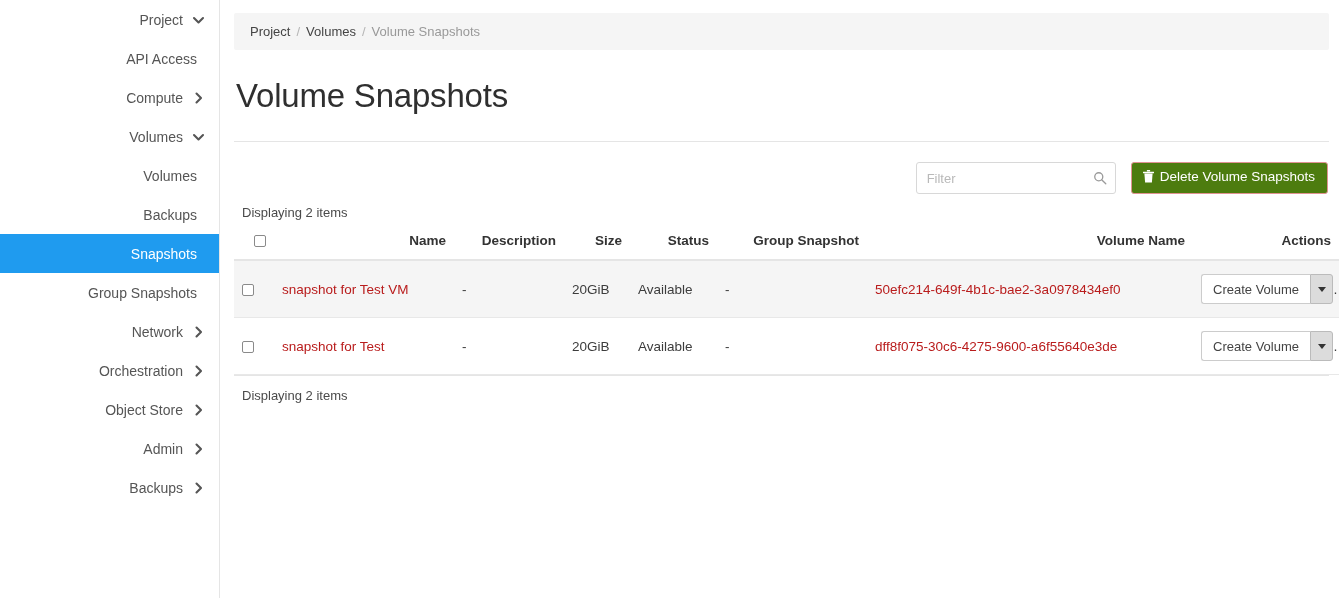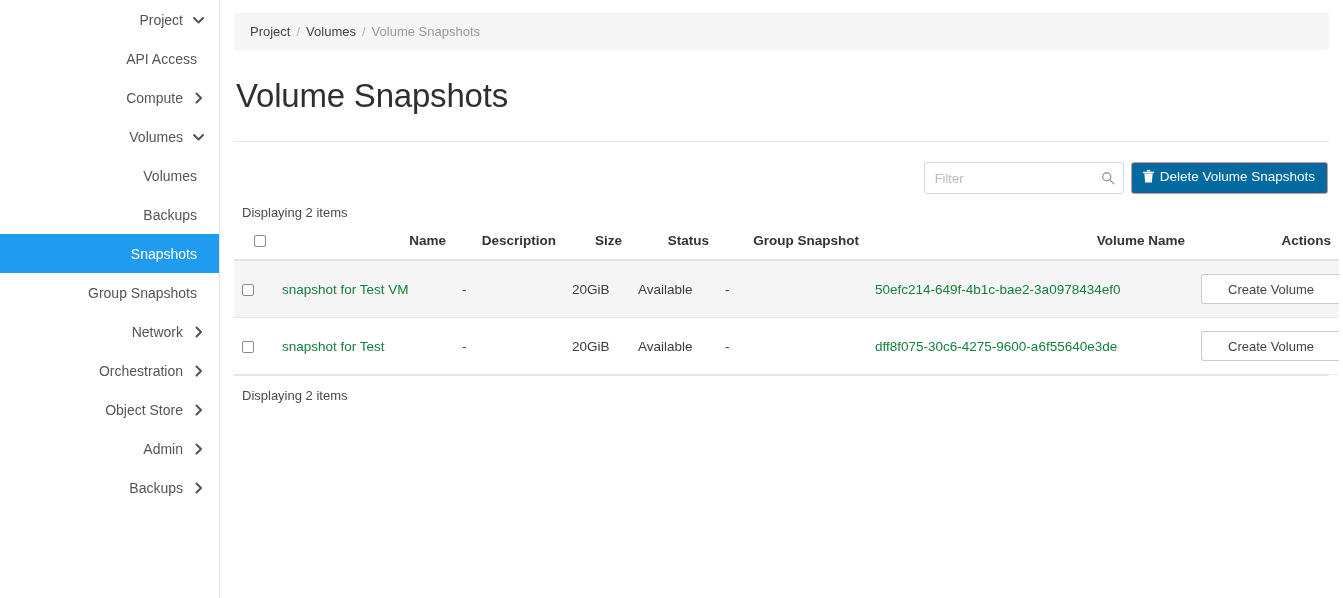--- a/index.html
+++ b/index.html
@@ -103,21 +103,21 @@
     margin: 26px 0 0 0;
   }
 
   
   #toolbar {
     display: flex;
     justify-content: flex-end;
     align-items: center;
     margin-top: 20px;
     padding-right: 1px;
-    gap: 7px;
+    gap: 15px;
   }
   #filter-wrap {
     position: relative;
     width: 200px;
     height: 32px;
   }
   #filter-input {
     width: 200px; height: 32px;
     border: 1px solid #d8d8d8;
     border-radius: 3px;
@@ -134,21 +134,21 @@
     right: 9px; top: 50%;
     transform: translateY(-50%);
     width: 14px; height: 14px;
     color: #9a9a9a;
     pointer-events: none;
   }
   #search-icon svg { display:block; width:14px; height:14px; }
 
   #delete-btn {
     height: 32px;
-    background: #0369a1;
+    background: #4d7c0f;
     border: 1px solid #e09292;
     border-radius: 3px;
     color: #ffffff;
     font-size: 13.5px;
     padding: 0 12px 4px 11px;
     display: flex;
     align-items: center;
     gap: 6px;
     cursor: pointer;
     font-family: "Liberation Sans", sans-serif;
@@ -189,21 +189,21 @@
     padding: 13px 8px;
     color: #3c3c3c;
     border-bottom: 1px solid #e8e8e8;
     vertical-align: middle;
     overflow: hidden;
     text-overflow: ellipsis;
     white-space: nowrap;
   }
   #snap-table tr.row-hover td { background: #f5f5f5; }
   #snap-table a.cell-link {
-    color: #15803d;
+    color: #b91c1c;
     text-decoration: none;
     cursor: pointer;
   }
   .col-chk   { width: 40px; }
   .col-name  { width: 180px; }
   .col-desc  { width: 110px; }
   .col-size  { width: 66px; }
   .col-stat  { width: 87px; }
   .col-grp   { width: 150px; }
   .col-vol   { width: 326px; }
@@ -226,21 +226,21 @@
     height: 30px;
     position: relative;
   }
   .btn-primary-action {
     background: #ffffff;
     border: 1px solid #cccccc;
     border-right: none;
     border-radius: 3px 0 0 3px;
     color: #444444;
     font-size: 13px;
-    padding: 0 26px;
+    padding: 0 11px;
     display: flex;
     align-items: center;
     cursor: pointer;
     font-family: "Liberation Sans", sans-serif;
     white-space: nowrap;
   }
   .btn-caret {
     background: #dcdcdc;
     border: 1px solid #bbbbbb;
     border-radius: 0 3px 3px 0;

